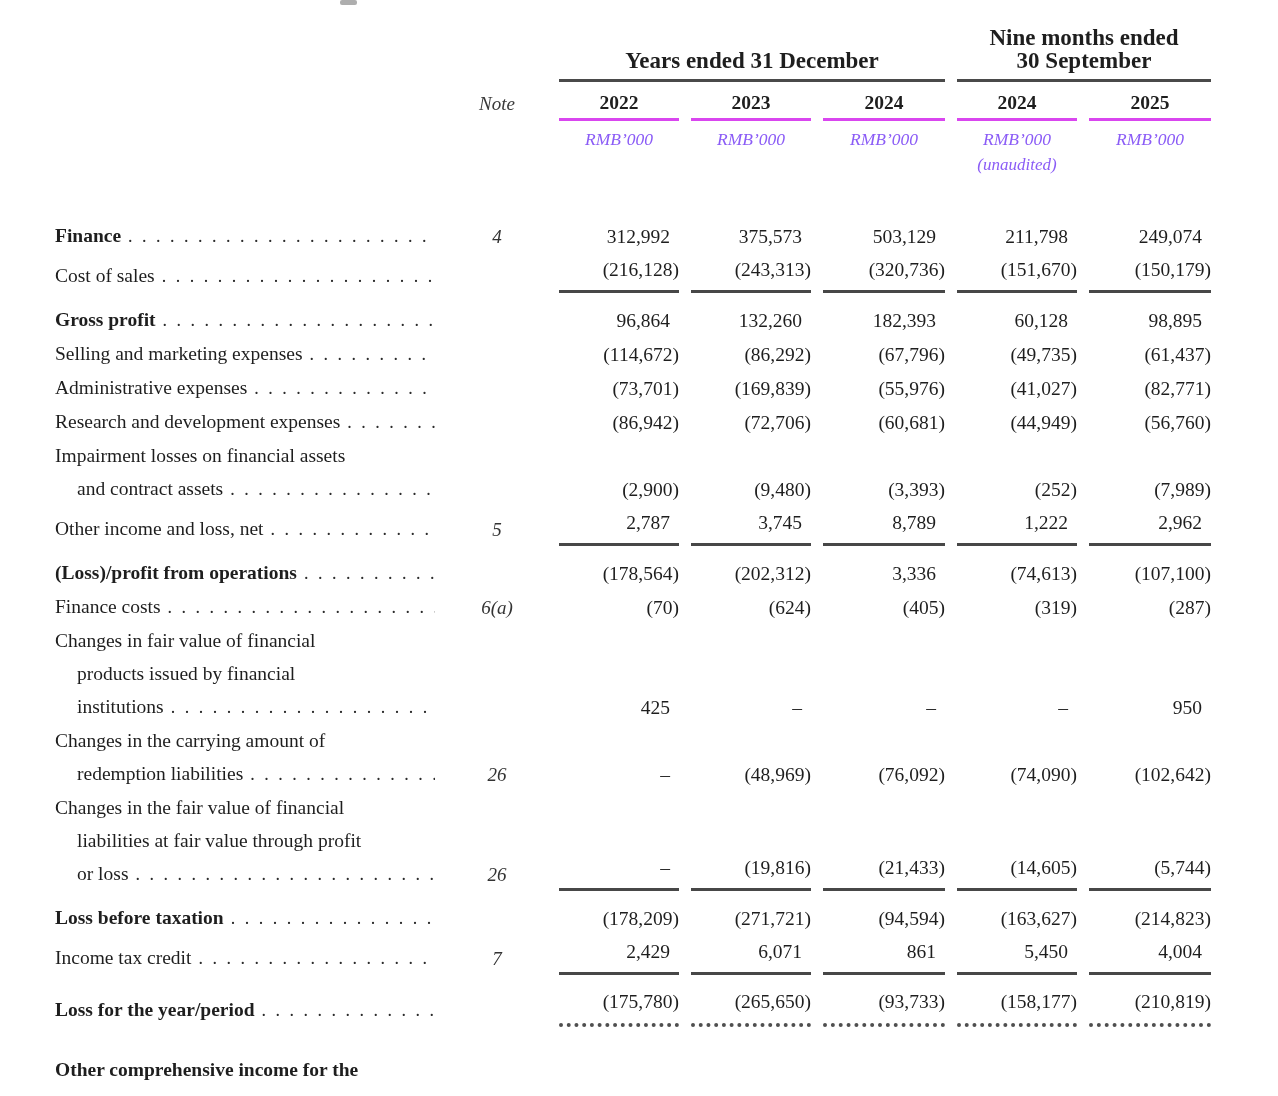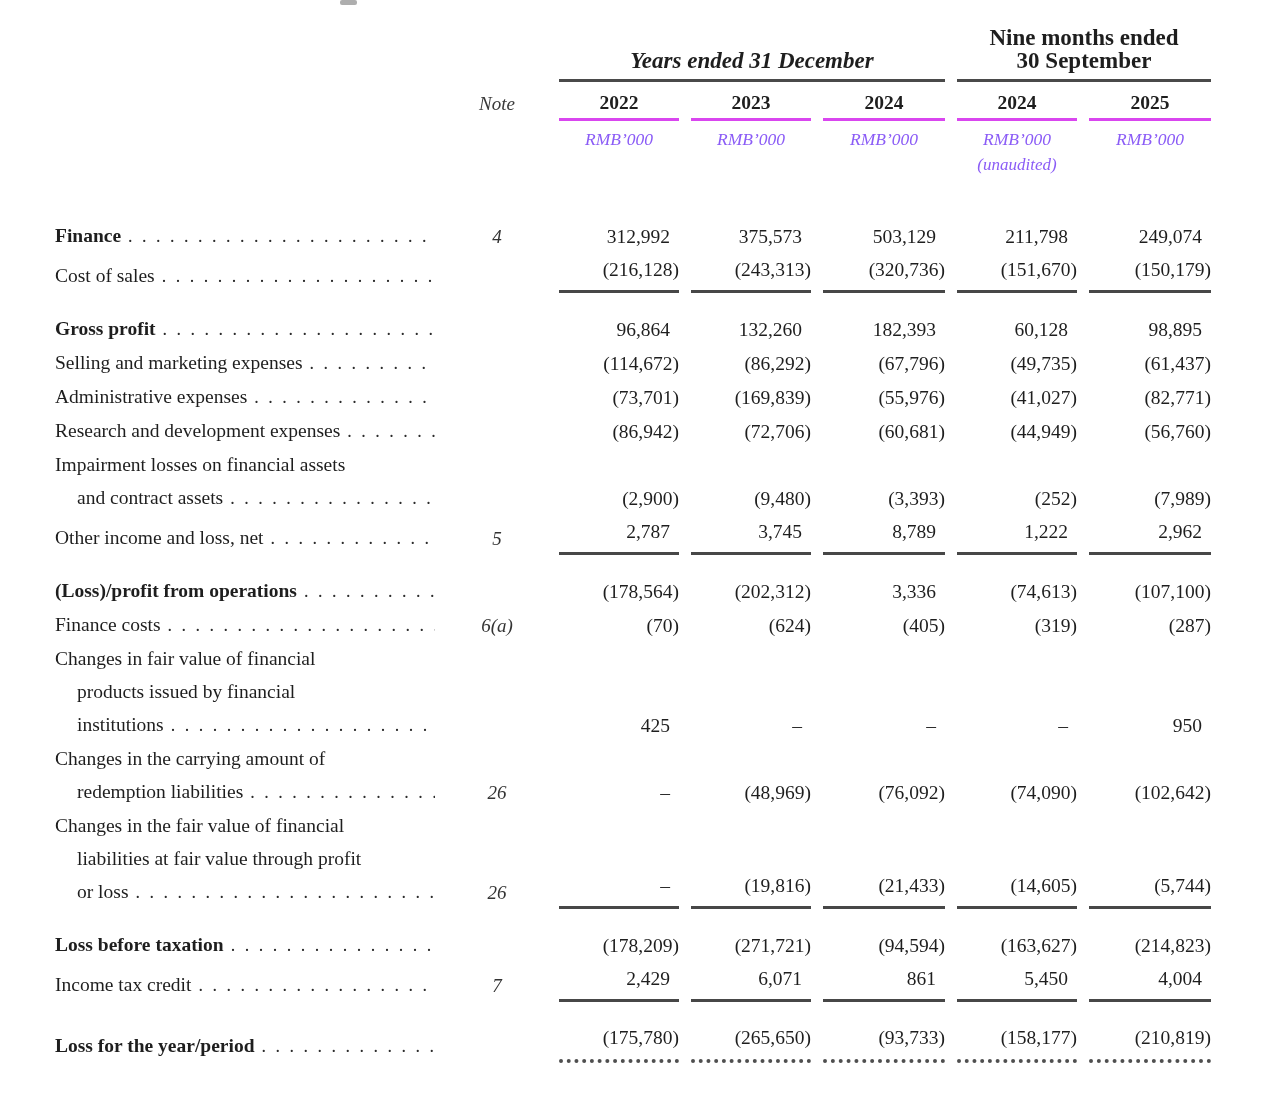--- a/index.html
+++ b/index.html
@@ -20,40 +20,40 @@
     grid-template-columns: 380px 100px 120px 120px 122px 120px 122px;
     column-gap: 12px;
     width: 1156px;
   }
   
   .hdr-groups { align-items: end; }
   .group-cell {
     text-align: center; font-weight: bold; font-size: 23px; line-height: 23px;
     padding-bottom: 7px; border-bottom: 3px solid #4a4a4a;
   }
-  .group-years { grid-column: 3 / span 3; font-style: italic; }
+  .group-years { grid-column: 3 / span 3; }
   .group-nine  { grid-column: 6 / span 2; }
   .hdr-years { align-items: end; margin-top: 0; }
   .note-head {
     grid-column: 2; text-align: center; font-style: italic; font-size: 19px;
     color: #3a3a3a; padding: 10px 0 6px 0;
   }
   .year-cell {
     text-align: center; font-weight: bold; font-size: 19.5px;
     padding: 10px 0 4px 0; border-bottom: 3px solid #d946ef;
   }
   .unit-cell {
     text-align: center; font-style: italic; font-size: 17.5px; color: #8b5cf6;
     padding-top: 6px; line-height: 25px;
   }
   .unit-sub { display: block; font-size: 17px; }
   
   .tbody { margin-top: 42px; }
   .trow { align-items: end; }
-  .trow.gap { margin-top: 19px; }
+  .trow.gap { margin-top: 10px; }
   .trow.gap-big { margin-top: 26px; }
   .label-cell { grid-column: 1; }
   .lline { display: flex; align-items: baseline; font-size: 19.5px; line-height: 33px; }
   .lline.indent { padding-left: 22px; }
   .lline .txt { white-space: nowrap; }
   .bold .lline .txt { font-weight: bold; }
   .leader {
     flex: 1 1 auto; overflow: hidden; white-space: nowrap;
     font-size: 18px; color: #2c2c2c; letter-spacing: 2.5px;
     margin-left: 7px; min-width: 0;

